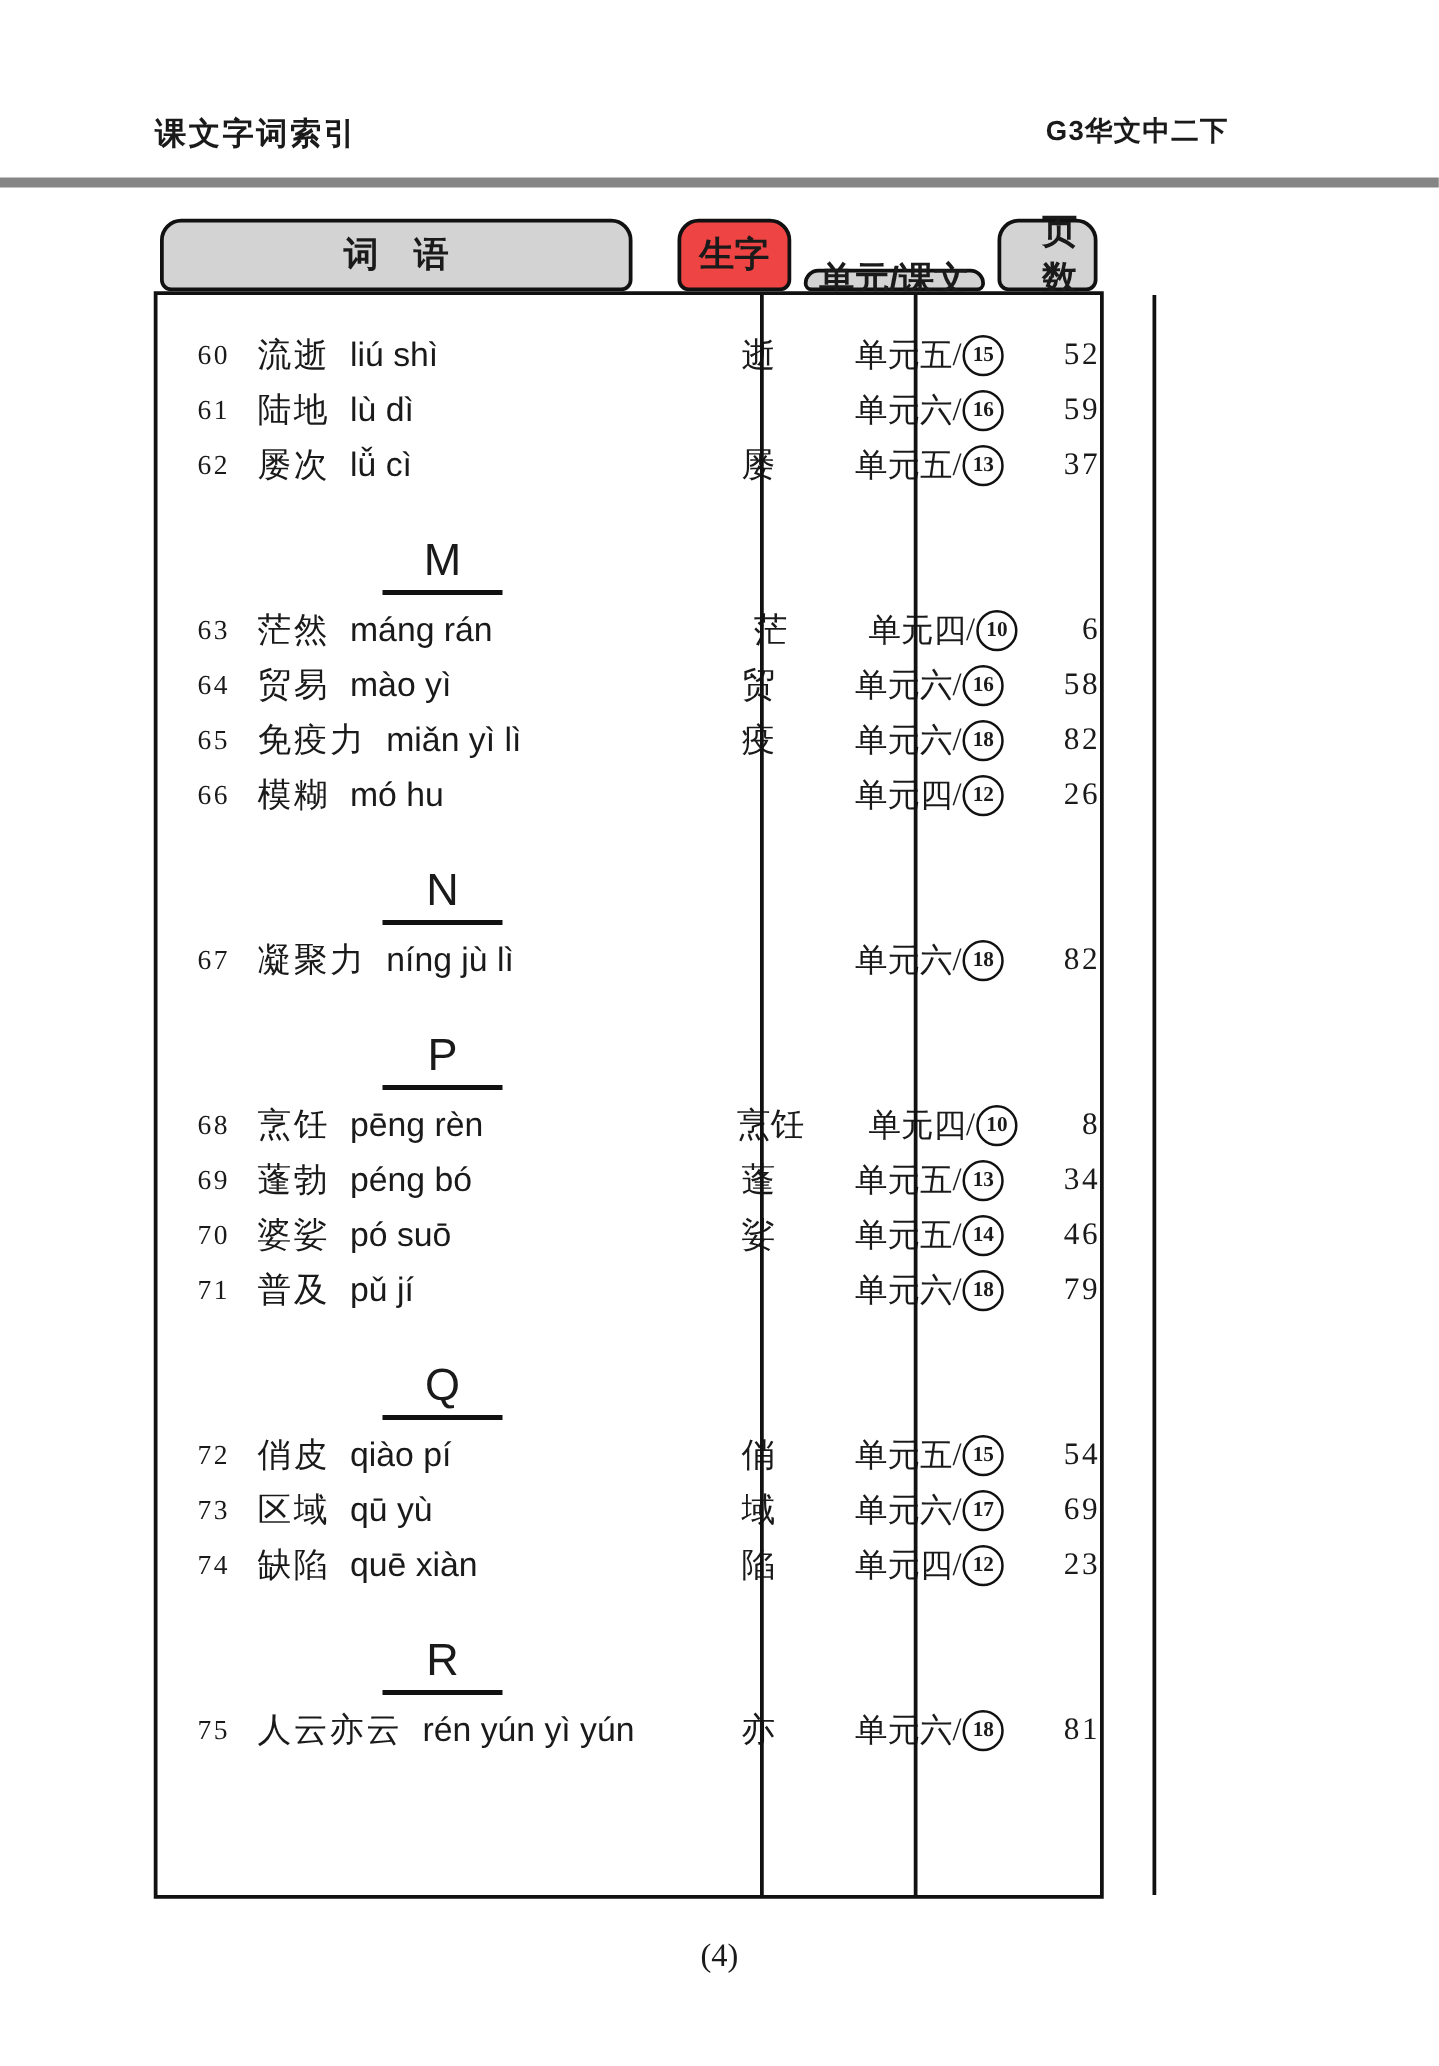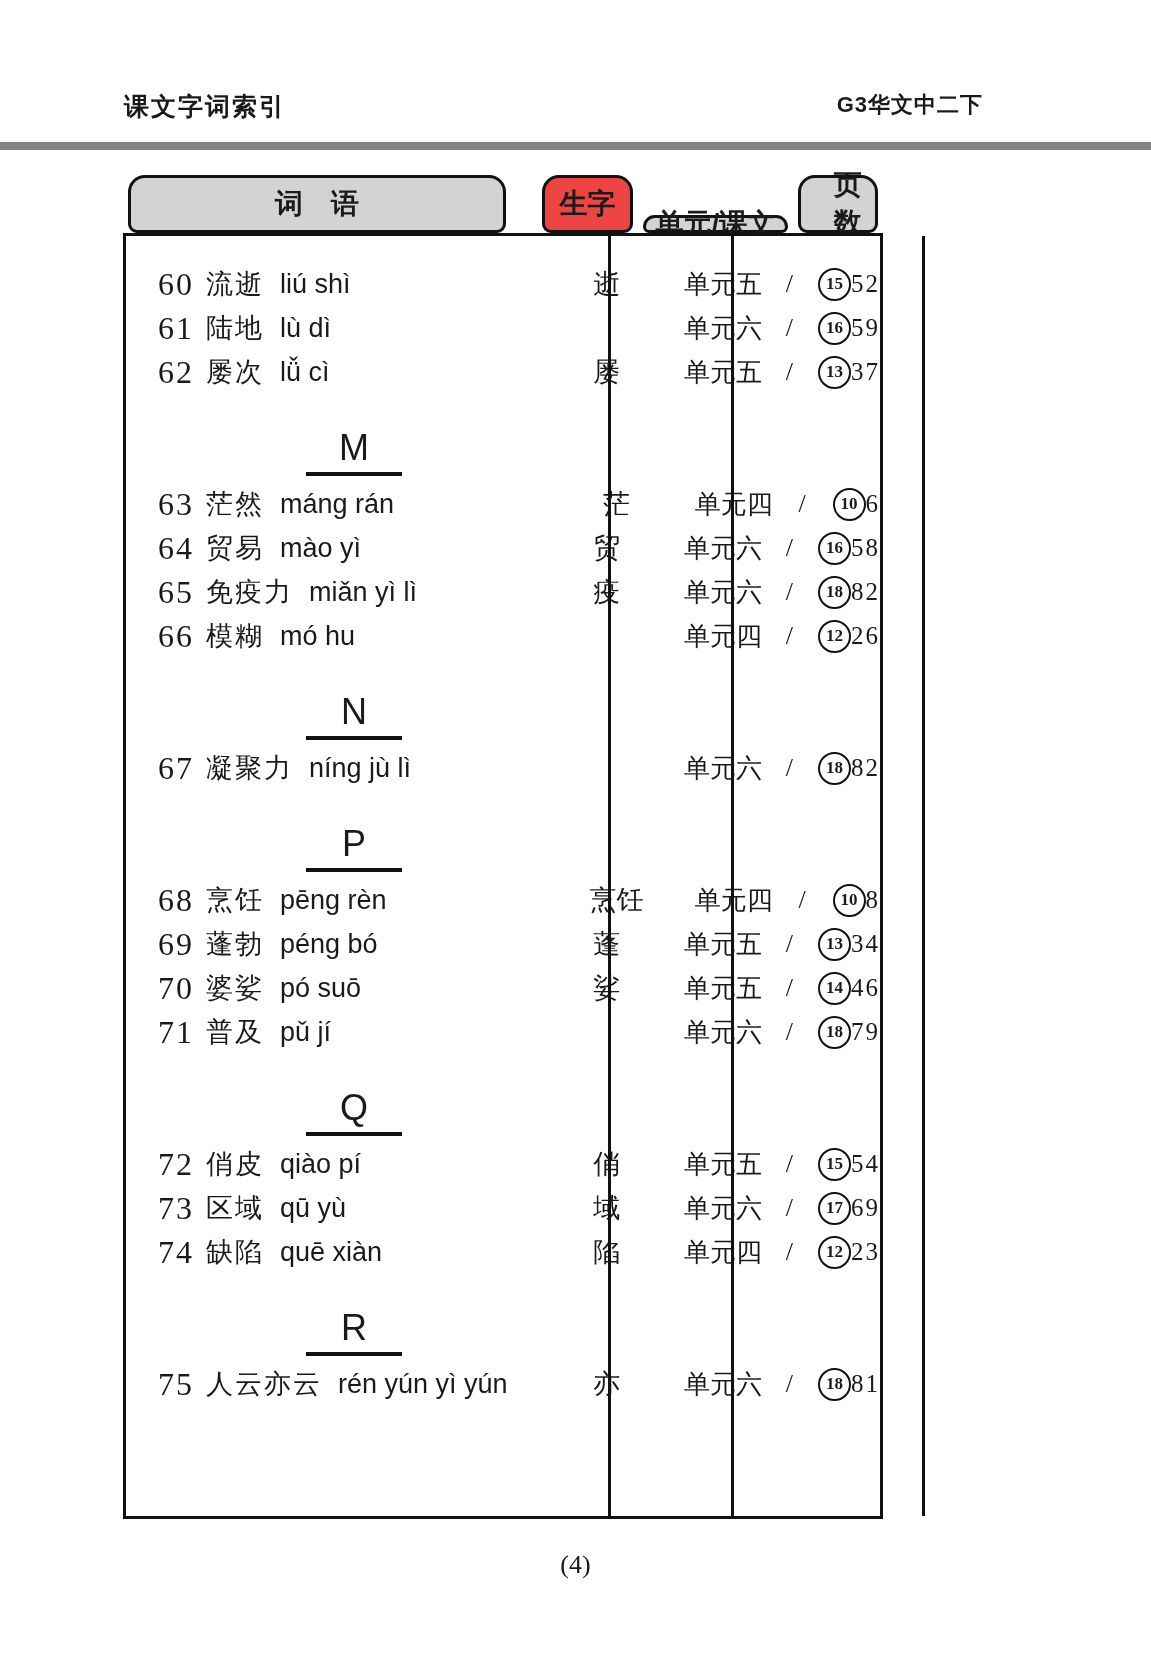--- a/index.html
+++ b/index.html
@@ -54,26 +54,26 @@
   .vline {
     position:absolute; top:0; bottom:0; width:3px; background:#111;
   }
   .vl1 { left:482px; } .vl2 { left:605px; } .vl3 { left:796px; }
 
   .row { display:flex; height:44px; align-items:center; }
   .c1 { width:482px; box-sizing:border-box; padding-left:32px;
         display:flex; align-items:center; }
   .c2 { width:126px; text-align:center;
         font-family:"Liberation Serif", serif; font-size:27px; }
-  .c3 { width:191px; display:flex; align-items:center; justify-content:space-between;
+  .c3 { width:191px; display:flex; align-items:center; justify-content:flex-start;
         font-family:"Liberation Serif", serif; font-size:26px;padding-left:22px; }
   .c4 { flex:1; text-align:center;
         font-family:"Liberation Serif", serif; font-size:25px; letter-spacing:2px; }
 
-  .no     { font-family:"Liberation Serif", serif; font-size:32px;
+  .no     { font-family:"Liberation Serif", serif; font-size:22px;
             width:48px; letter-spacing:2px; }
   .word   { font-family:"Liberation Serif", serif; font-size:27px;
             margin-right:16px; letter-spacing:2px; }
   .pinyin { font-family:"Liberation Sans", sans-serif; font-size:27px; }
 
   .lesson-circle {
     display:inline-flex; align-items:center; justify-content:center;
     width:29px; height:29px; margin-left:1px;
     border:2.5px solid #111; border-radius:50%;
     font-size:17px; font-weight:bold;

